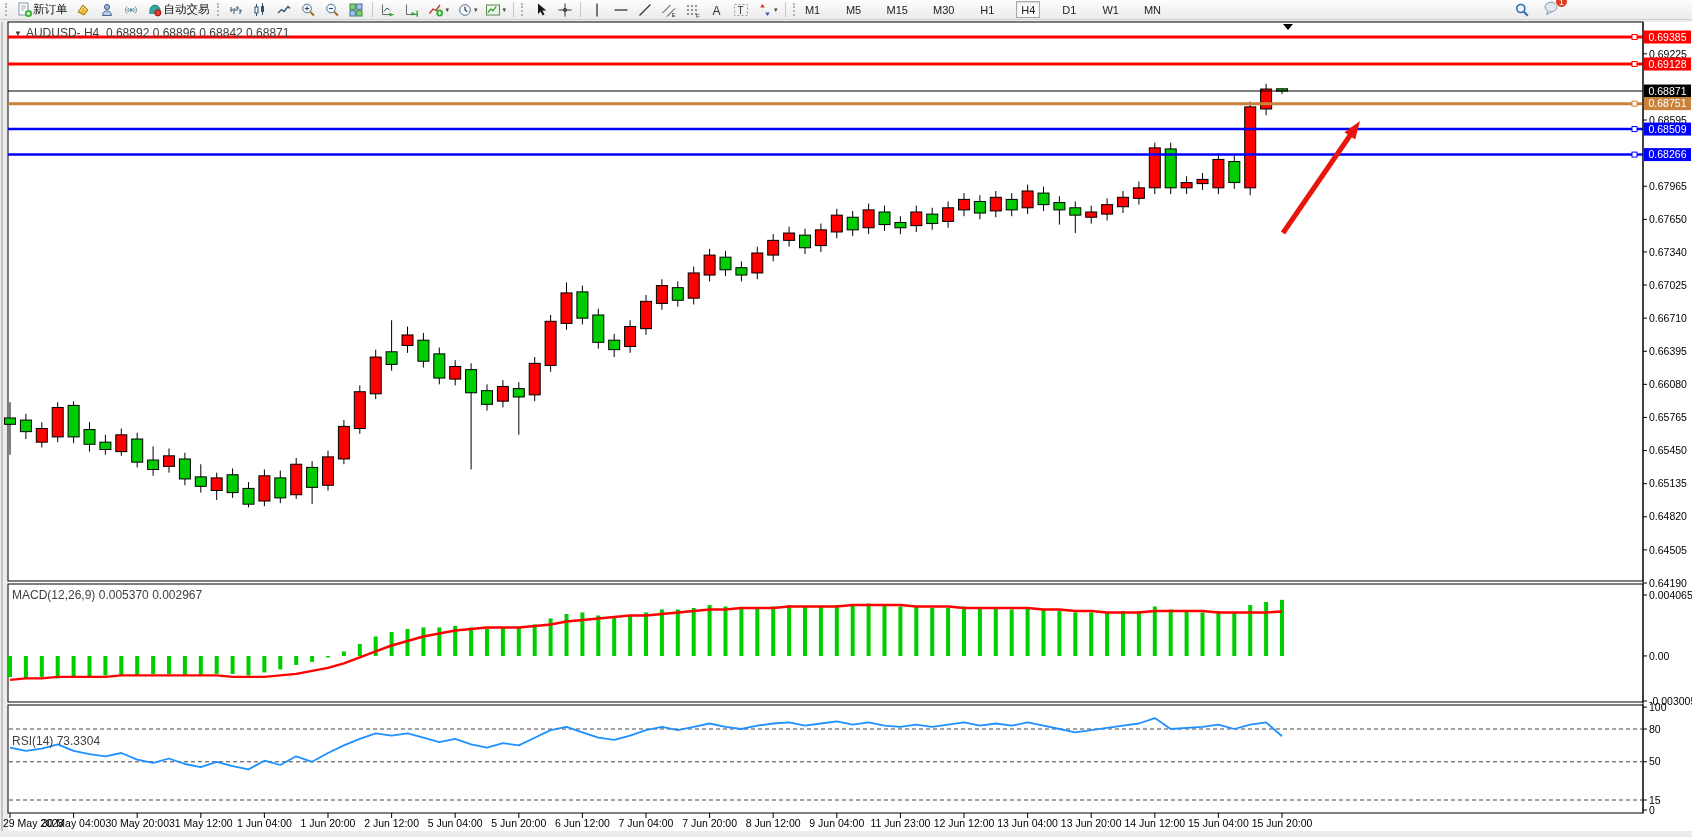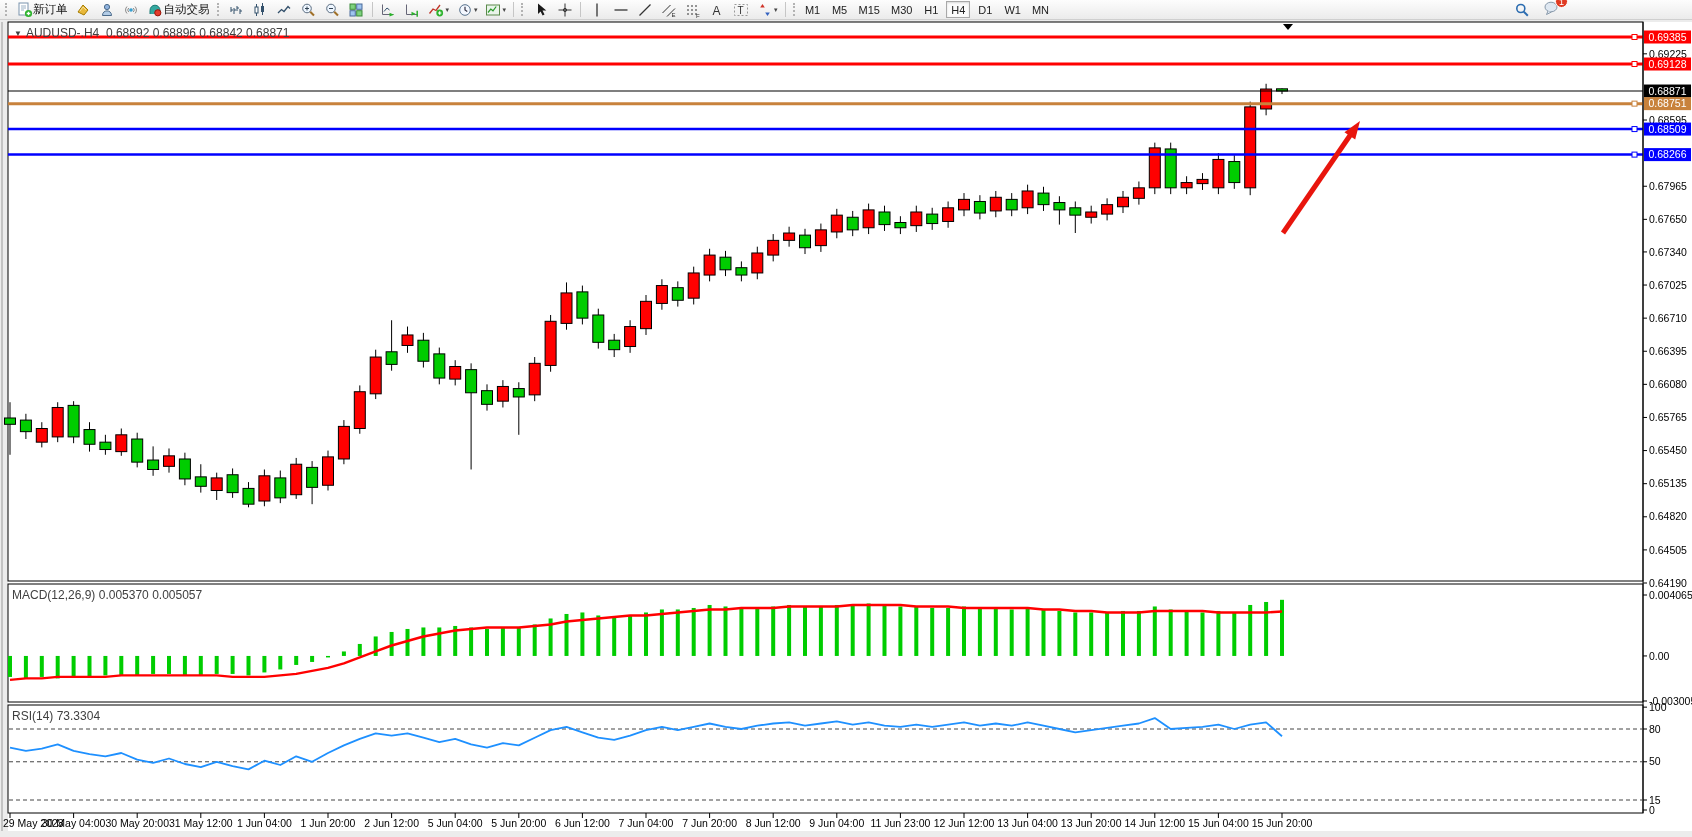--- a/index.html
+++ b/index.html
@@ -267,21 +267,21 @@
           <path d="M5.5 2l2.3 3.5H3.2z" fill="#d03428"></path>
           <path d="M10.5 14l-2.3-3.5h4.6z" fill="#3462c0"></path>
         </svg>
     </span>
       <span class="caret">▾</span>
   </button>
 
   <span class="sep"></span>
   <span class="grip"></span>
 
-  <span id="tf-group" style="display:inline-flex;gap:3px">
+  <span id="tf-group" style="display:inline-flex;gap:17px">
       <button class="tf">M1</button>
       <button class="tf">M5</button>
       <button class="tf">M15</button>
       <button class="tf">M30</button>
       <button class="tf">H1</button>
       <button class="tf active">H4</button>
       <button class="tf">D1</button>
       <button class="tf">W1</button>
       <button class="tf">MN</button>
     </span>
@@ -841,15 +841,15 @@
     <text x="1218.4" y="827" style="font-size:10.5px" fill="#000" text-anchor="middle">15 Jun 04:00</text>
     <line x1="1282" y1="813" x2="1282" y2="818" stroke="#000"></line>
     <text x="1282" y="827" style="font-size:10.5px" fill="#000" text-anchor="middle">15 Jun 20:00</text>
     <path d="M1283 24 h10 l-5 6 z" fill="#000"></path>
     <line x1="1283" y1="233" x2="1352.068596479581" y2="132.53658693879115" stroke="#e8150d" stroke-width="5"></line>
     <polygon points="1360,121 1355.1587536953286,139.51519198435454 1344.4462086807368,132.1503172868227" fill="#e8150d"></polygon>
   </svg>
 
 <div class="ovl" style="left:14px;top:26px"><span class="menu-arrow">▼</span><span>AUDUSD-.H4  0.68892 0.68896 0.68842 0.68871</span></div>
 
-<div class="ovl" style="left:12px;top:588px"><span>MACD(12,26,9)</span>&nbsp;<span>0.005370</span>&nbsp;<span>0.005057</span></div>
-
-<div class="ovl" style="left:12px;top:709px"><span>RSI(14)</span>&nbsp;<span>73.3304</span></div>
+<div class="ovl" style="left:12px;top:588px"><span>MACD(12,26,9)</span>&nbsp;<span>0.005370</span>&nbsp;<span>0.002967</span></div>
+
+<div class="ovl" style="left:12px;top:734px"><span>RSI(14)</span>&nbsp;<span>73.3304</span></div>
 
 </body></html>

